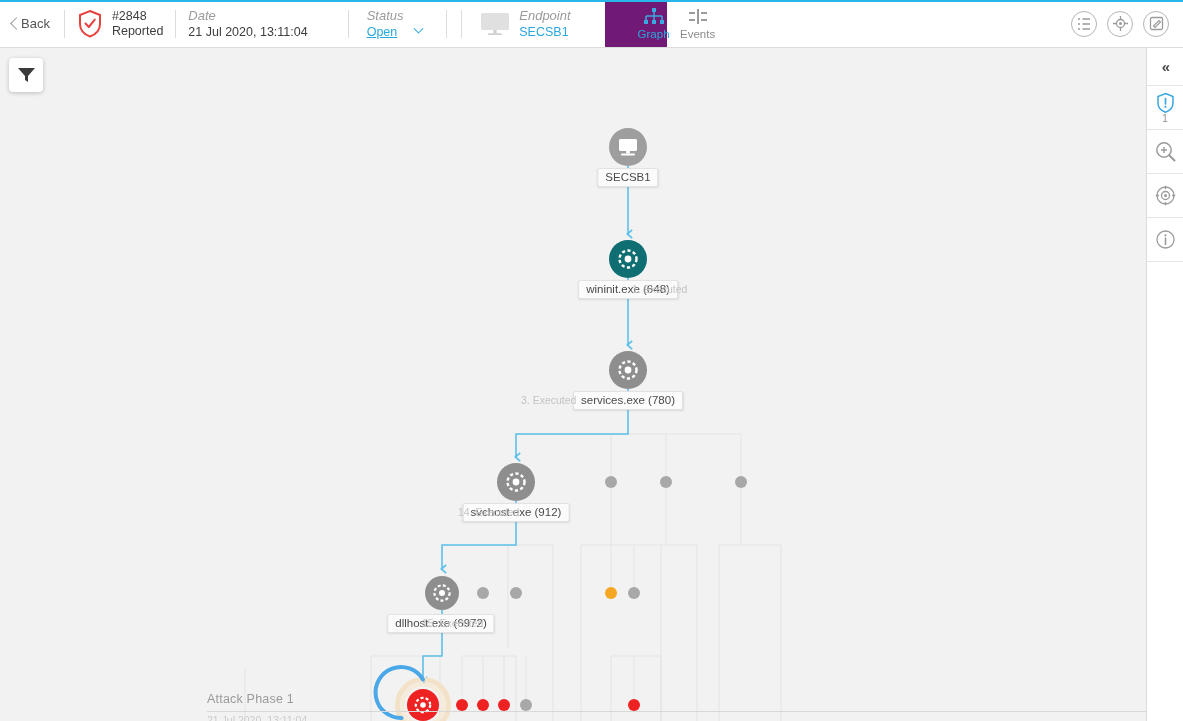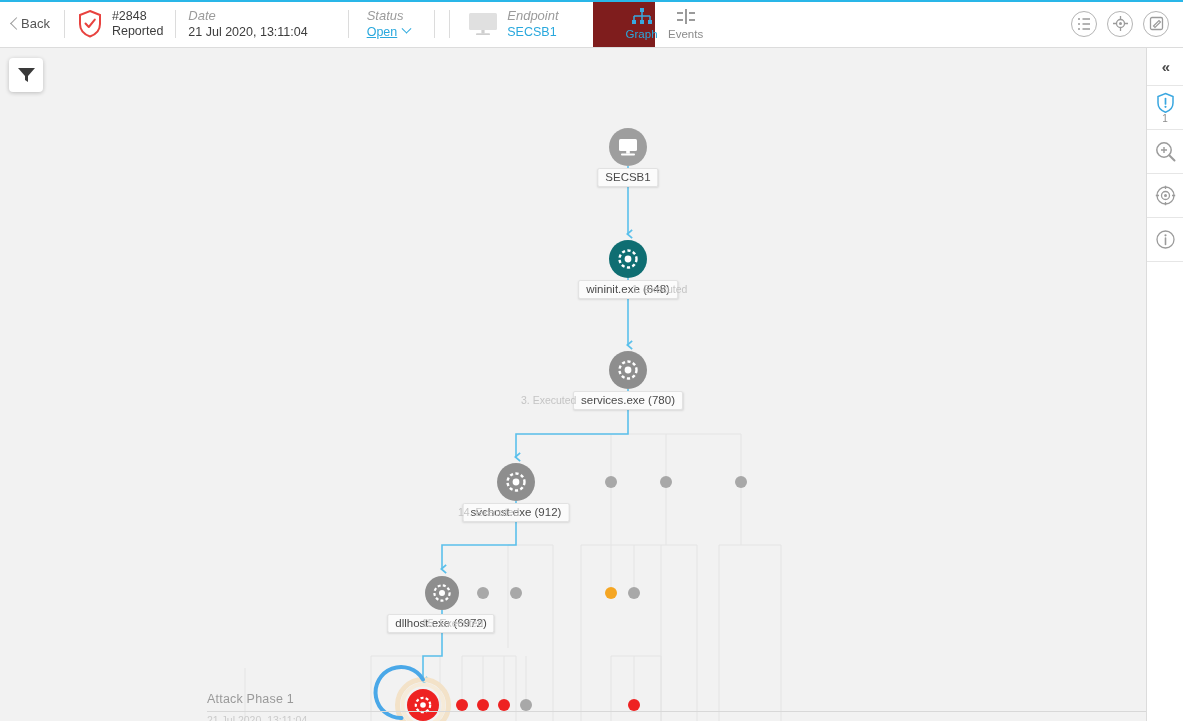--- a/index.html
+++ b/index.html
@@ -30,30 +30,30 @@
 
   .shield-red { width: 26px; height: 29px; flex: 0 0 26px; }
   .id-block { display: flex; flex-direction: column; justify-content: space-between; line-height: 15px; margin-left: 9px; }
   .id-num { font-size: 12.5px; color: #3d3d3d; }
   .id-state { font-size: 12.5px; color: #3d3d3d; }
 
   .kv { display: flex; flex-direction: column; justify-content: center; line-height: 16px; }
   .kv-label { font-size: 13px; color: #9b9b9b; font-style: italic; }
   .kv-value { font-size: 12.5px; color: #3d3d3d; }
   .kv-value.link { color: #29a8dd; cursor: pointer; }
-  .kv-value.status { color: #29a8dd; display: flex; align-items: center; gap: 6px; cursor: pointer; text-decoration: underline; }
+  .kv-value.status { color: #29a8dd; display: flex; align-items: center; gap: 18px; cursor: pointer; text-decoration: underline; }
   .caret-dn { width: 7px; height: 7px; border-right: 1.5px solid #29a8dd; border-bottom: 1.5px solid #29a8dd;
               transform: rotate(45deg) translate(-2px,-2px); }
 
   .monitor-ic { width: 30px; height: 24px; margin-right: 9px; flex: 0 0 30px; }
 
   .tabs { display: flex; height: 100%; margin-left: 22px; }
   .tab { width: 62px; height: 100%; display: flex; flex-direction: column;
          align-items: center; justify-content: center; gap: 2px; cursor: pointer; }
-  .tab.active { background: #7f1d1d; padding-left: 36px; }
+  .tab.active { background: #701a75; padding-left: 36px; }
   .tab-label { font-size: 11.5px; color: #8b8b8b; }
   .tab.active .tab-label { color: #29a8dd; }
 
   .tb-right { margin-left: auto; display: flex; align-items: center; gap: 10px; padding-right: 14px; }
   .circ-btn { width: 26px; height: 26px; border: 1px solid #b4b4b4; border-radius: 50%;
               display: flex; align-items: center; justify-content: center; cursor: pointer; }
 
   
   .canvas {
     position: absolute; left: 0; top: 48px; width: 1146px; height: 673px;

